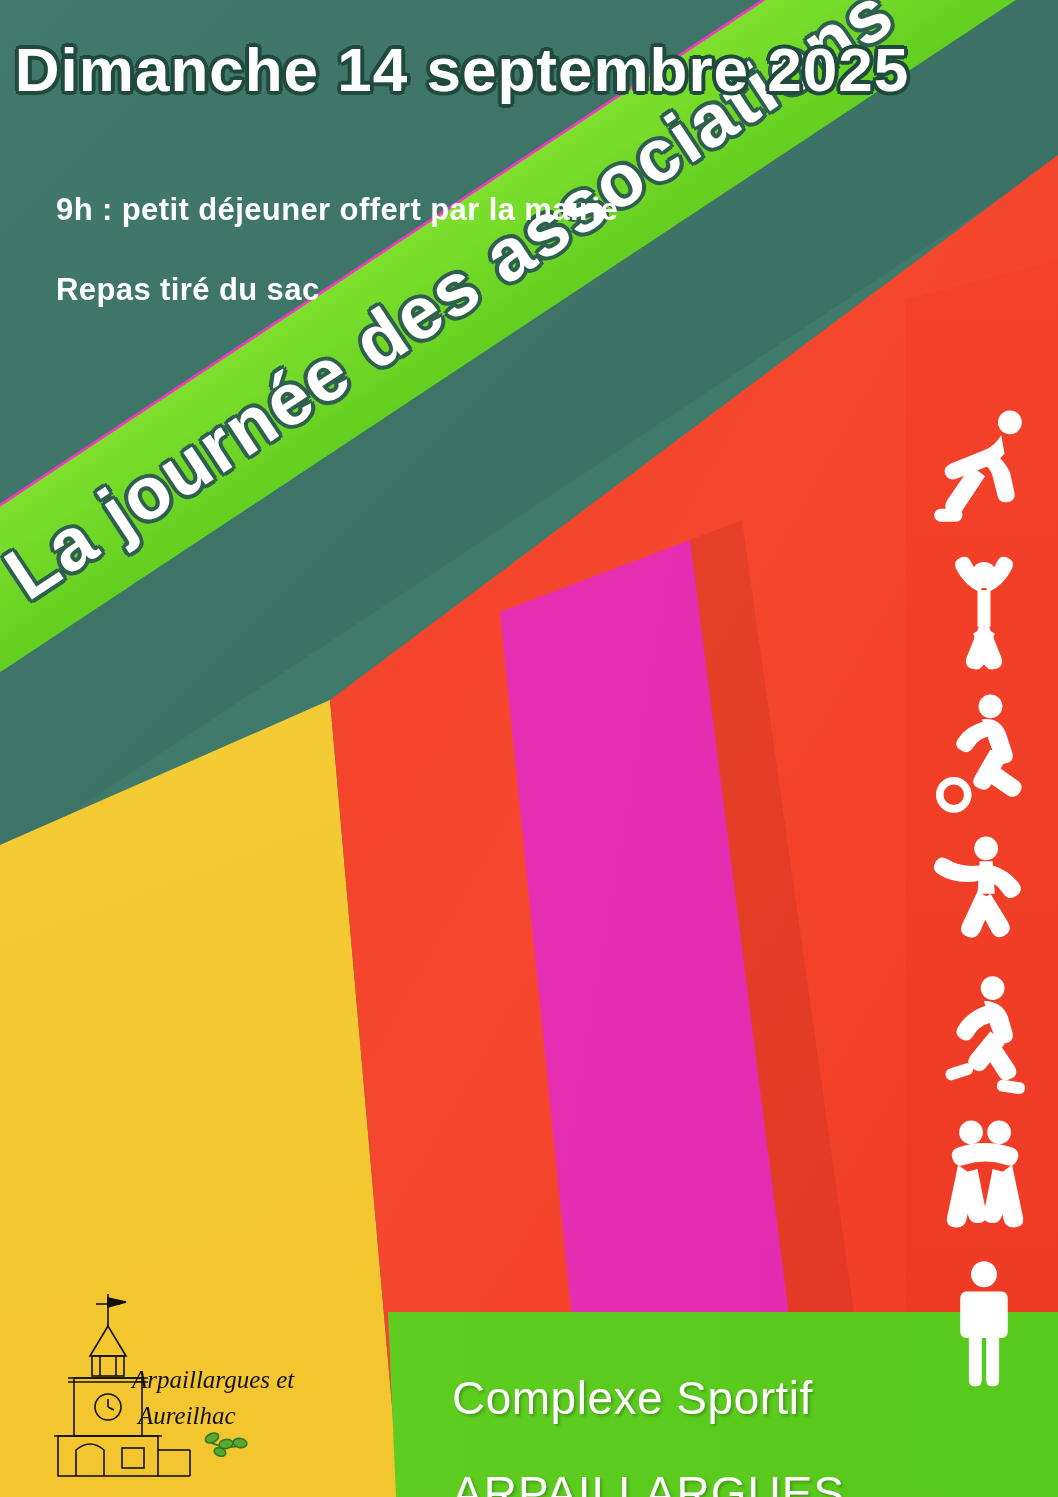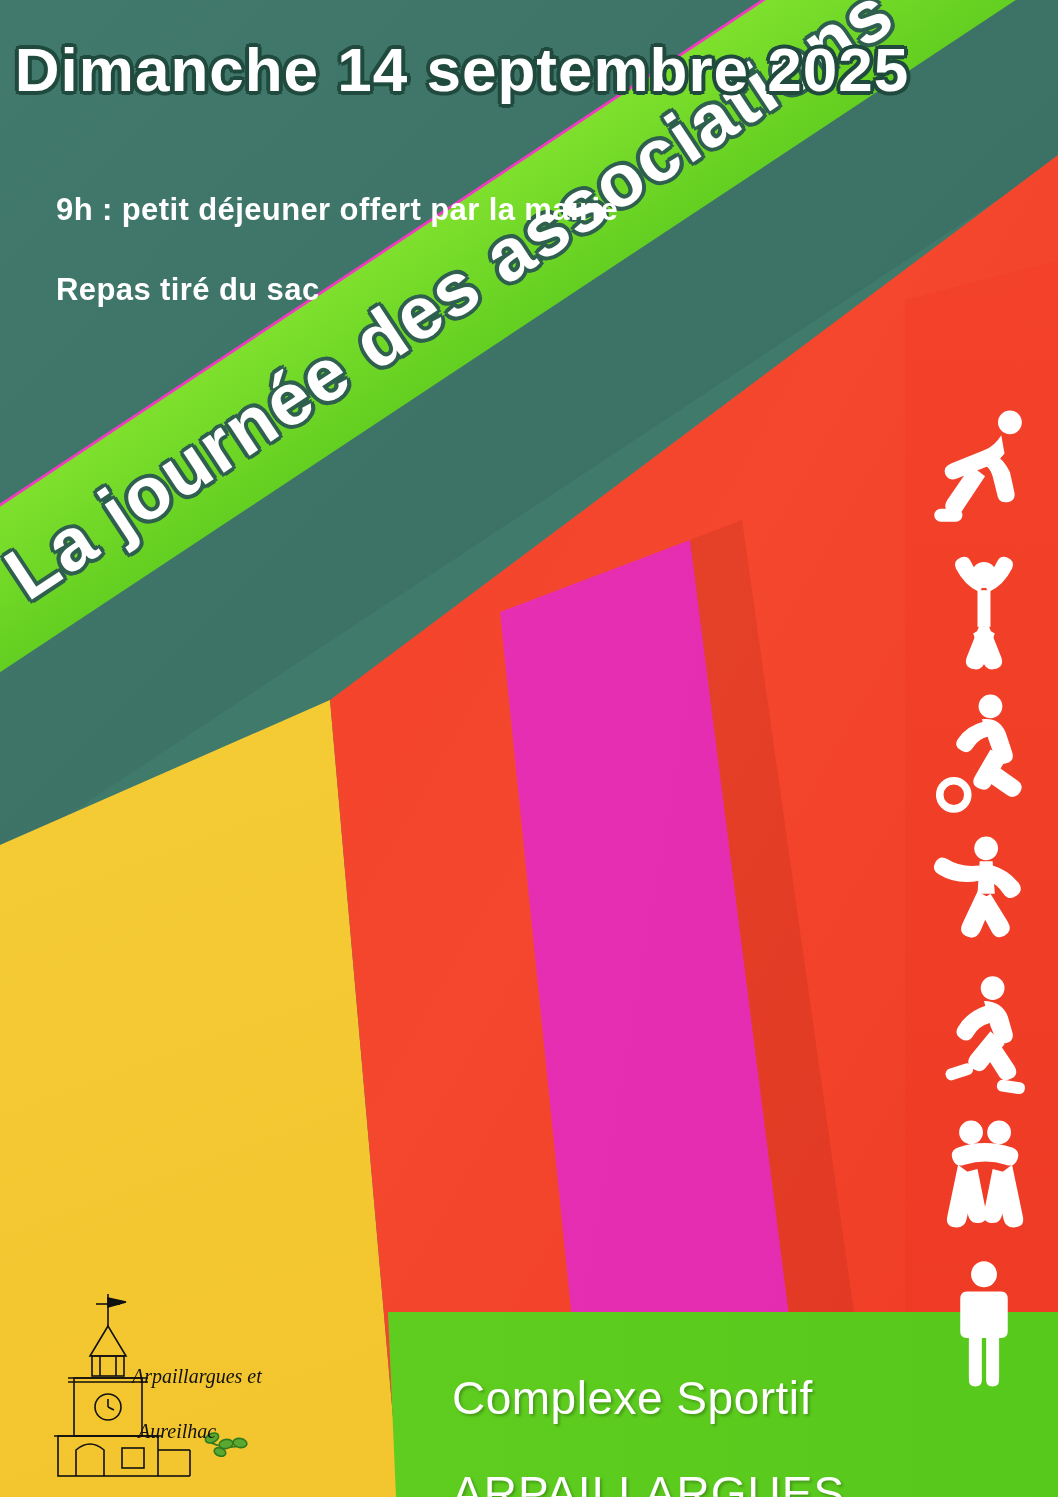--- a/index.html
+++ b/index.html
@@ -177,25 +177,25 @@
     width: 330px;
     height: 190px;
   }
   .commune-name {
     position: absolute;
     left: 132px;
     top: 1362px;
     color: #111111;
     font-family: "Liberation Serif", serif;
     font-style: italic;
-    font-size: 20px;
+    font-size: 25px;
     line-height: 1.45;
     width: 250px;
   }
-  .commune-name .l2 { padding-left: 6px; margin-top: 26px; }
+  .commune-name .l2 { padding-left: 6px; }
 
   
   .pictos {
     position: absolute;
     right: 14px;
     top: 405px;
     width: 120px;
     display: flex;
     flex-direction: column;
     align-items: center;

